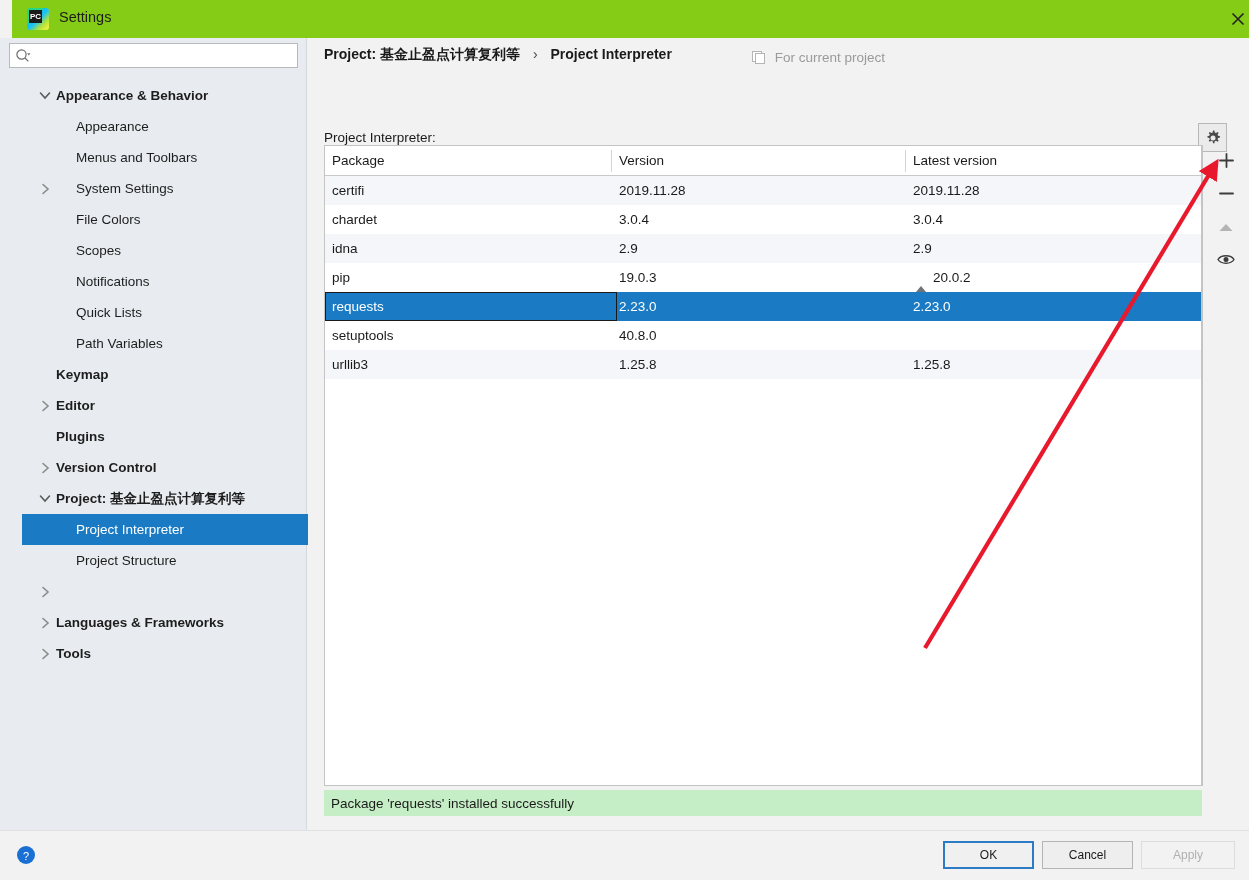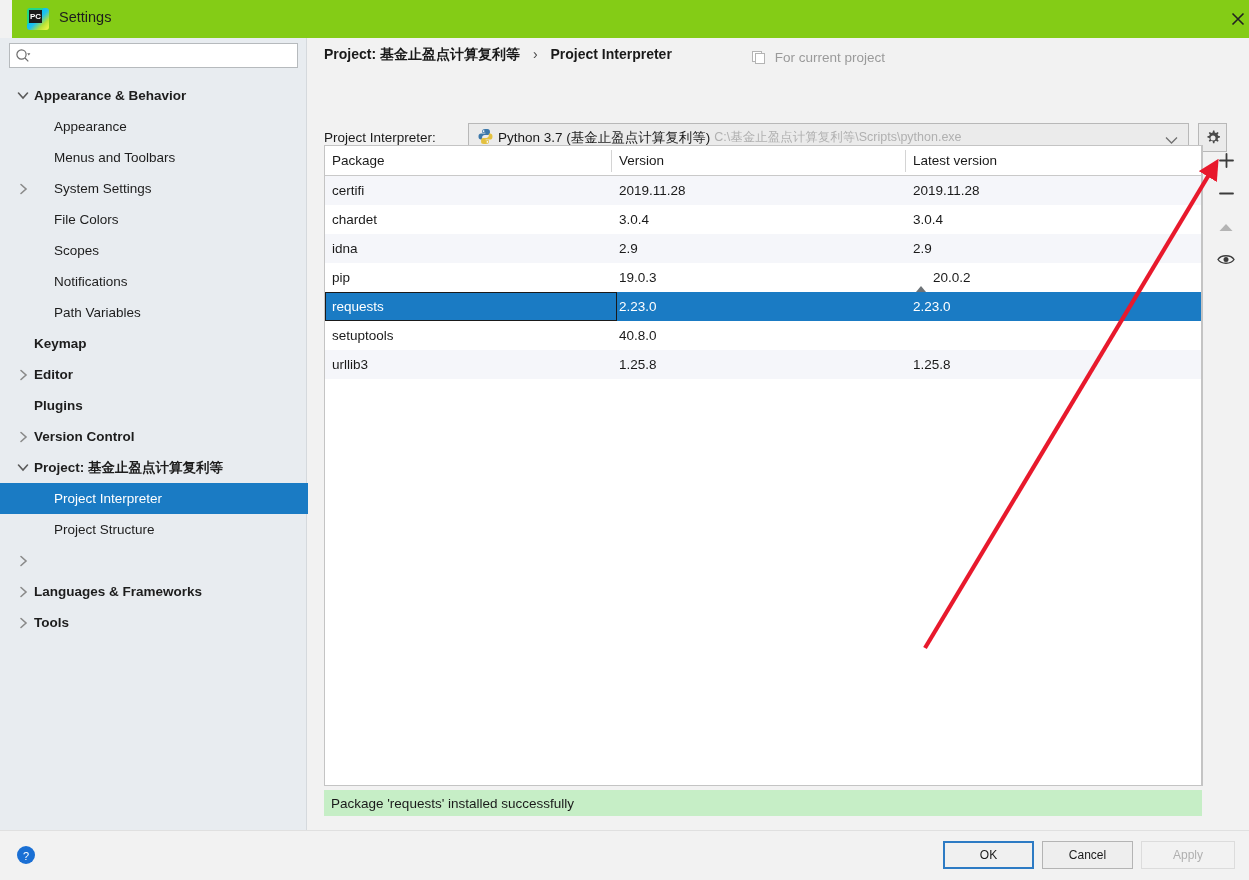--- a/index.html
+++ b/index.html
@@ -52,21 +52,21 @@
   #search-wrap {
     position: absolute; left: 9px; top: 5px; width: 289px; height: 25px;
     background: #ffffff; border: 1px solid #b6babd;
   }
   #search-icon-holder { position: absolute; left: 5px; top: 4px; }
   #search-input {
     position: absolute; left: 26px; top: 0; width: 258px; height: 23px;
     border: none; outline: none; background: transparent;
     font-family: "Liberation Sans", sans-serif; font-size: 13px; color: #1a1a1a;
   }
-  #tree { position: absolute; left: 0; top: 42px; width: 334px; }
+  #tree { position: absolute; left: 0; top: 42px; width: 334px; padding-left: 22px; }
   .tree-row {
     position: relative; height: 31px; line-height: 31px;
     white-space: nowrap; cursor: default; user-select: none;
   }
   .tree-row.sel { background: #1a7bc4; }
   .tree-row.sel .tl { color: #ffffff; }
   .tree-row .arrow {
     position: absolute; left: 16px; top: 0; width: 14px; height: 31px;
     display: flex; align-items: center; justify-content: center;
   }
@@ -222,20 +222,23 @@
           <span class="tl" style="left: 54px;">Scopes</span>
           <span class="copyicon"><svg width="13" height="13" viewBox="0 0 13 13">
               <rect x="0.5" y="0.5" width="9" height="10" fill="#fff" stroke="#b9c0c8"></rect>
               <rect x="3.5" y="2.5" width="9" height="10" fill="#fff" stroke="#b9c0c8"></rect>
             </svg></span>
         </div>
         <div class="tree-row">
           <span class="tl" style="left: 54px;">Notifications</span>
         </div>
         <div class="tree-row">
+          <span class="tl" style="left: 54px;">Quick Lists</span>
+        </div>
+        <div class="tree-row">
           <span class="tl" style="left: 54px;">Path Variables</span>
         </div>
         <div class="tree-row bold">
           <span class="tl" style="left: 34px;">Keymap</span>
         </div>
         <div class="tree-row bold">
           <span class="arrow">
             <svg width="9" height="12" viewBox="0 0 9 12">
               <path d="M2 1.5 L7 6 L2 10.5" stroke="#8a8a8a" stroke-width="1.6" fill="none" stroke-linecap="round"></path>
             </svg>
@@ -322,37 +325,20 @@
         <svg width="13" height="13" viewBox="0 0 13 13">
           <rect x="0.5" y="0.5" width="9" height="10" fill="#fff" stroke="#b4b4b4"></rect>
           <rect x="3.5" y="2.5" width="9" height="10" fill="#fff" stroke="#b4b4b4"></rect>
         </svg>
       </span>
       <span>For current project</span>
     </div>
 
     <div id="interp-label">Project Interpreter:</div>
 
-    <div id="interp-combo">
-      <span id="py-icon">
-        <svg width="17" height="17" viewBox="0 0 17 17">
-          <path d="M8.3 1 C5.6 1 5.1 2 5.1 3.3 l0 1.5 3.3 0 0 .6 -4.4 0 C2.6 5.4 1.5 6.1 1.5 8.5 c0 2.3 1 3 2.5 3 l1.1 0 0-1.8 c0-1.5 1.2-2.6 2.6-2.6 l3.2 0 c1.2 0 2-.9 2-2 l0-1.8 C12.9 2 12.2 1 10.3 1 Z" fill="#3c78aa"></path>
-          <circle cx="6.6" cy="3.1" r=".85" fill="#fff"></circle>
-          <path d="M8.7 16 c2.7 0 3.2-1 3.2-2.3 l0-1.5 -3.3 0 0-.6 4.4 0 c1.4 0 2.5-.7 2.5-3.1 0-2.3-1-3-2.5-3 l-1.1 0 0 1.8 c0 1.5-1.2 2.6-2.6 2.6 l-3.2 0 c-1.2 0-2 .9-2 2 l0 1.8 C4.1 15 4.8 16 6.7 16 Z" fill="#e3c03f"></path>
-          <circle cx="10.4" cy="13.9" r=".85" fill="#fff"></circle>
-        </svg>
-      </span>
-      <span id="interp-name">Python 3.7 (基金止盈点计算复利等)</span>
-      <span id="interp-path">C:\基金止盈点计算复利等\Scripts\python.exe</span>
-      <span id="combo-caret">
-        <svg width="13" height="9" viewBox="0 0 13 9">
-            <path d="M1 1.5 L6.5 7 L12 1.5" stroke="#707070" stroke-width="1.3" fill="none"></path>
-          </svg>
-      </span>
-    </div>
 
     <div id="gear-btn">
       <svg width="16" height="16" viewBox="0 0 16 16">
         <path d="M8 0.6 l1.4 0 .35 1.9 1.3 .55 1.6-1.1 1 1 -1.1 1.6 .55 1.3 1.9 .35 0 1.4 -1.9 .35 -.55 1.3 1.1 1.6 -1 1 -1.6-1.1 -1.3 .55 -.35 1.9 -1.4 0 -.35-1.9 -1.3-.55 -1.6 1.1 -1-1 1.1-1.6 -.55-1.3 -1.9-.35 0-1.4 1.9-.35 .55-1.3 -1.1-1.6 1-1 1.6 1.1 1.3-.55 z" fill="#4a4a4a"></path>
         <circle cx="8" cy="8" r="2.5" fill="#ebebeb"></circle>
       </svg>
     </div>
 
     <div id="scrollbar-track"></div>
 

